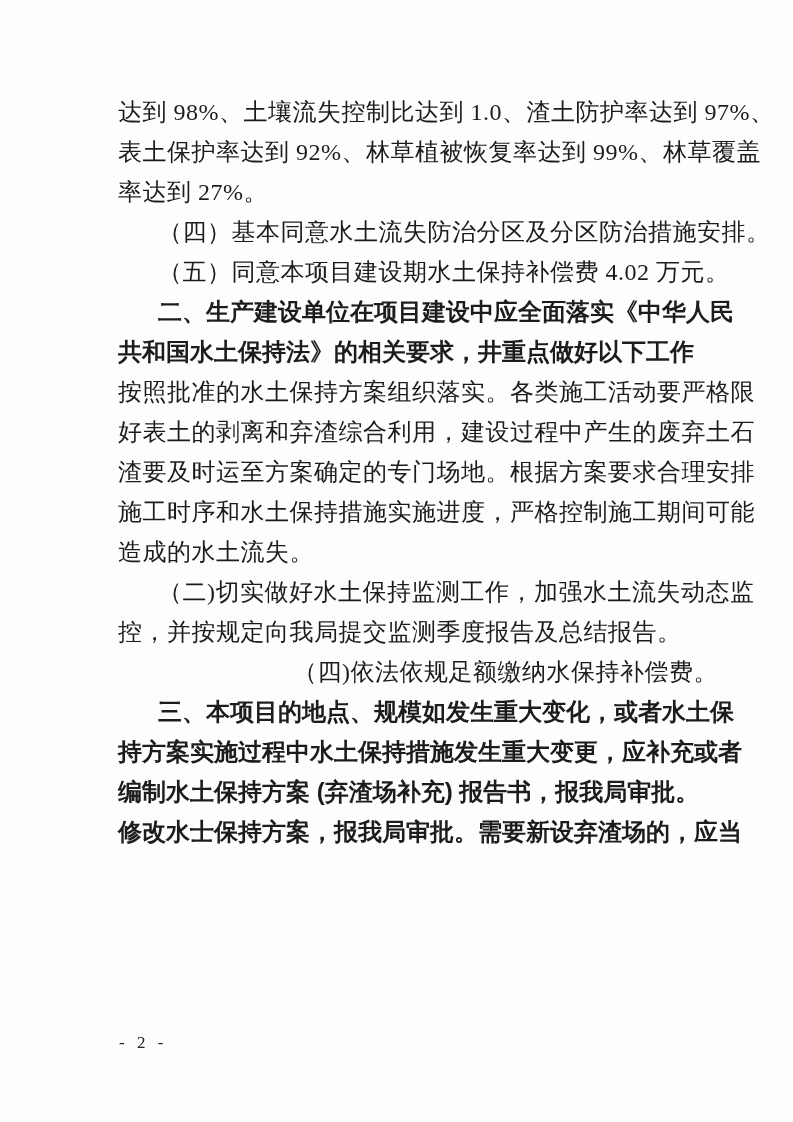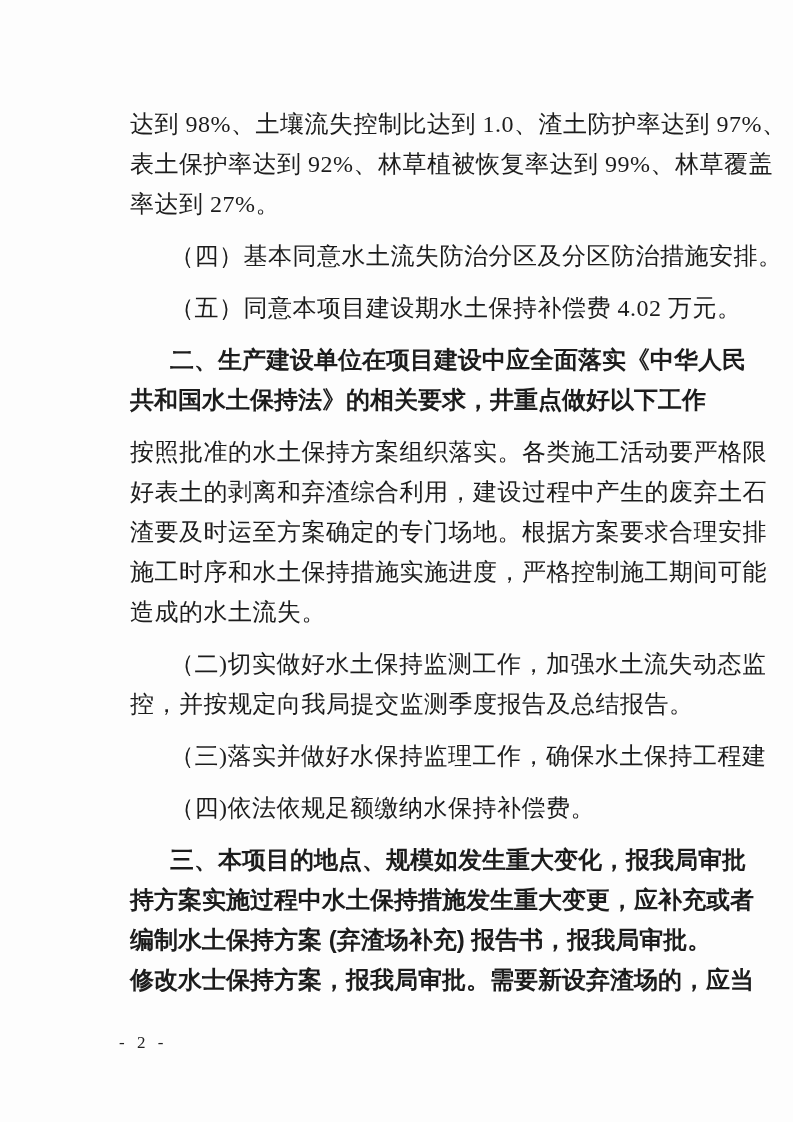--- a/index.html
+++ b/index.html
@@ -16,29 +16,29 @@
     color: #1c1c1c;
     overflow: hidden;
     font-family: "Liberation Serif", "DejaVu Serif", serif;
   }
   .content {
     position: absolute;
     left: 118px;
     top: 92px;
     width: 600px;
   }
-  .para { margin: 12px; }
+  .para { margin: 0; }
   .line {
     height: 40px;
     line-height: 40px;
     font-size: 24px;
     white-space: nowrap;
     letter-spacing: 0.5px;
   }
-  .line.indent { padding-left: 40px; }
+  .line.indent { padding-left: 40px; text-align: right; }
   .para.bold .line {
     font-family: "Liberation Sans", "DejaVu Sans", sans-serif;
     font-weight: 700;
     letter-spacing: 0px;
   }
   .footer {
     position: absolute;
     left: 119px;
     top: 1033px;
     font-size: 17px;
@@ -72,26 +72,25 @@
         <div class="line">好表土的剥离和弃渣综合利用，建设过程中产生的废弃土石</div>
         <div class="line">渣要及时运至方案确定的专门场地。根据方案要求合理安排</div>
         <div class="line">施工时序和水土保持措施实施进度，严格控制施工期间可能</div>
         <div class="line">造成的水土流失。</div>
       </div>
       <div class="para normal">
         <div class="line indent">（二)切实做好水土保持监测工作，加强水土流失动态监</div>
         <div class="line">控，并按规定向我局提交监测季度报告及总结报告。</div>
       </div>
       <div class="para normal">
-        <div class="line indent">（三)落实并做好水保持监理工作，确保水土保持工程建</div>
       </div>
       <div class="para normal">
         <div class="line indent">（四)依法依规足额缴纳水保持补偿费。</div>
       </div>
       <div class="para bold">
-        <div class="line indent">三、本项目的地点、规模如发生重大变化，报我局审批</div>
+        <div class="line indent">三、本项目的地点、规模如发生重大变化，或者水土保</div>
         <div class="line">持方案实施过程中水土保持措施发生重大变更，应补充或者</div>
         <div class="line">编制水土保持方案 (弃渣场补充) 报告书，报我局审批。</div>
         <div class="line">修改水士保持方案，报我局审批。需要新设弃渣场的，应当</div>
       </div>
     </div>
   <div class="footer">- 2 -</div>
 </div>
 
 </body></html>

